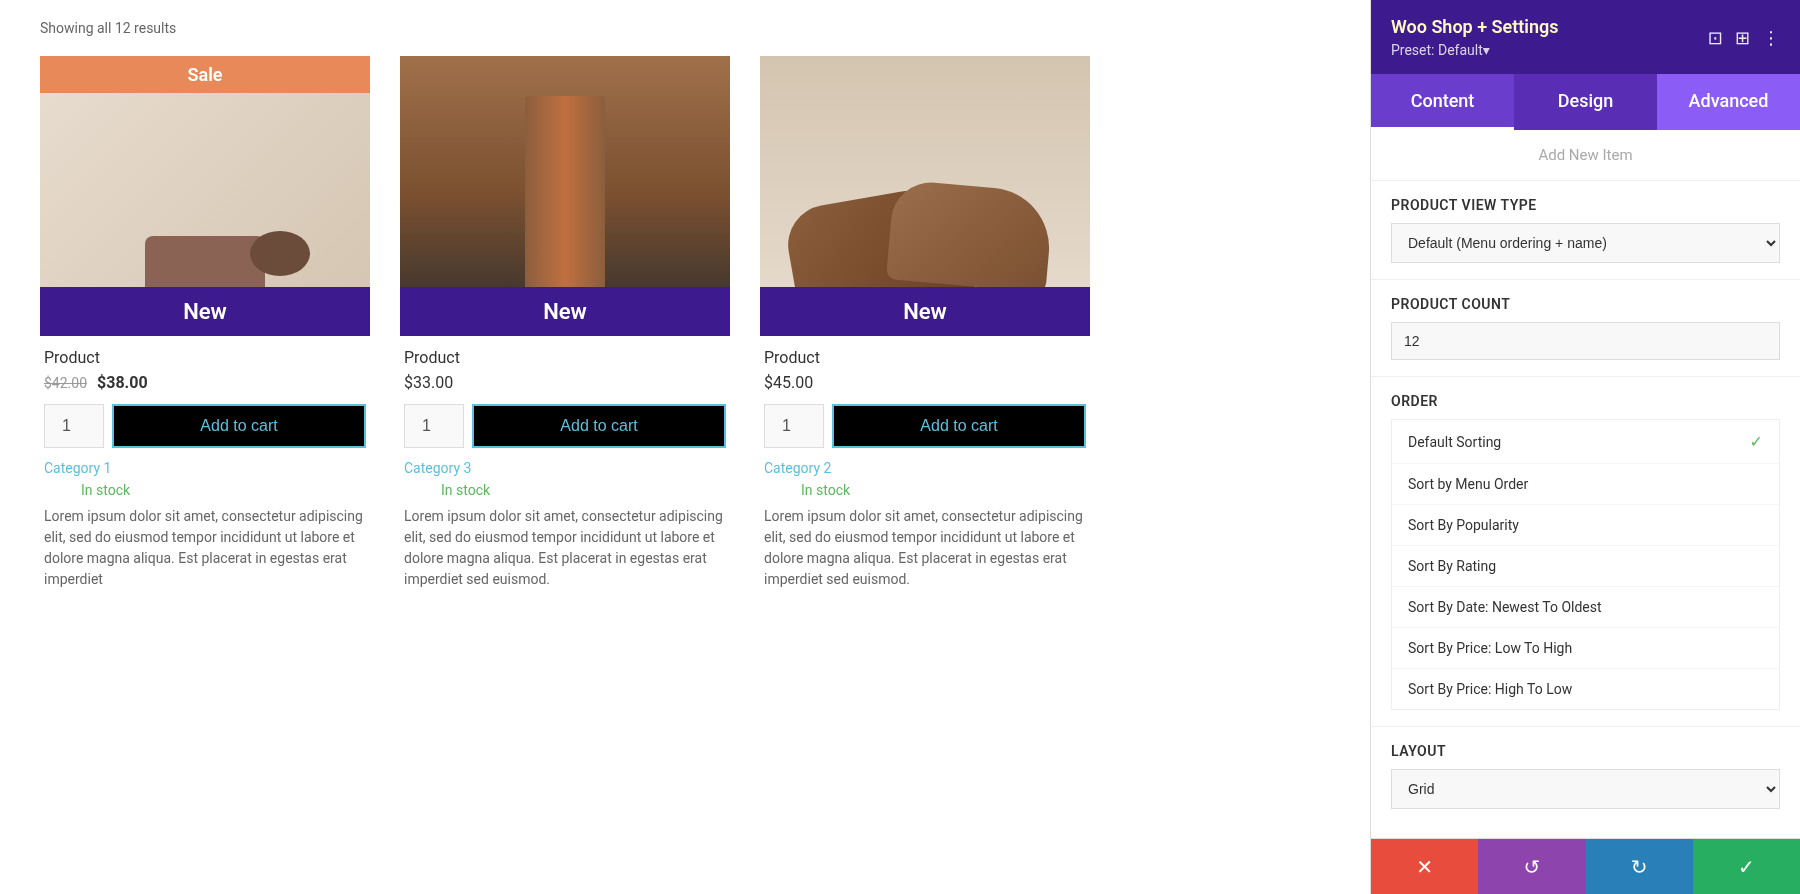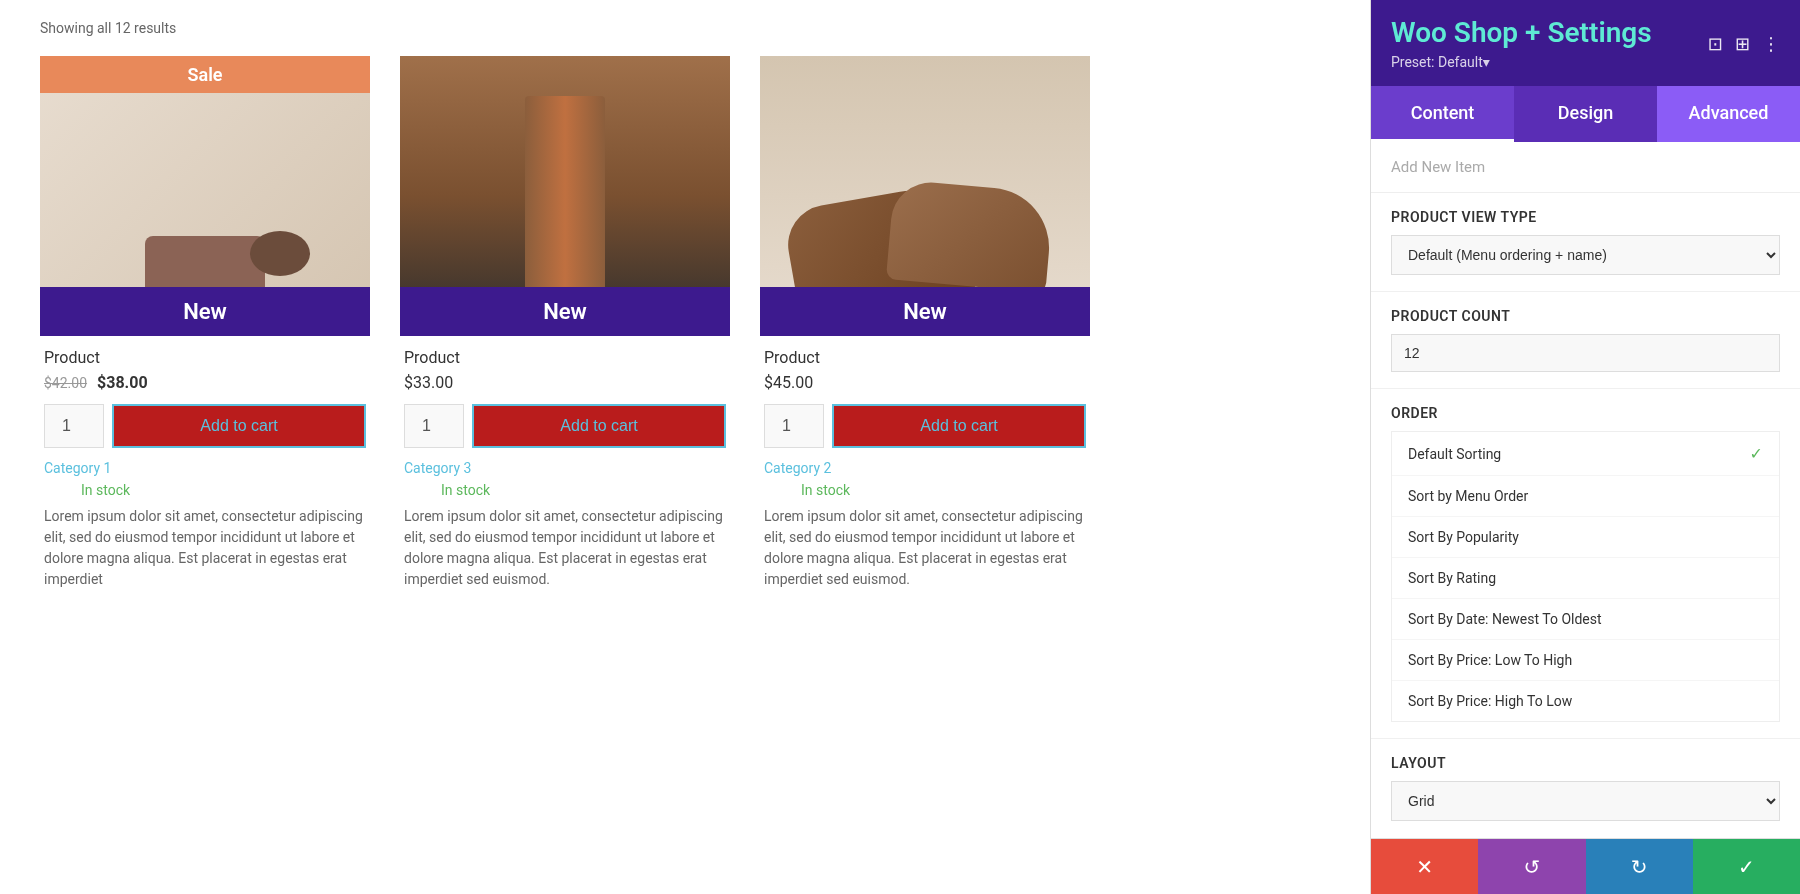--- a/index.html
+++ b/index.html
@@ -193,21 +193,21 @@
       border: 1px solid #ddd;
       text-align: center;
       font-size: 16px;
       color: #555;
       background: #f9f9f9;
     }
 
     .add-to-cart-btn {
       flex: 1;
       height: 44px;
-      background: #b91c1c;
+      background: #000000;
       border: 2px solid #5bc0de;
       color: #5bc0de;
       font-size: 16px;
       cursor: pointer;
       font-weight: 500;
     }
 
     .category-link {
       color: #5bc0de;
       font-size: 14px;
@@ -243,22 +243,22 @@
       background: #3d1a8e;
       padding: 16px 20px;
       display: flex;
       align-items: center;
       justify-content: space-between;
     }
 
     .panel-title-wrap {}
 
     .panel-title {
-      color: #5eead4;
-      font-size: 28px;
+      color: #fef9c3;
+      font-size: 18px;
       font-weight: 600;
     }
 
     .panel-preset {
       color: rgba(255,255,255,0.8);
       font-size: 14px;
       margin-top: 5px;
       display: flex;
       align-items: center;
       gap: 0;
@@ -304,20 +304,21 @@
     .panel-content {
       flex: 1;
       overflow-y: auto;
       background: #fff;
     }
 
     .add-new-item {
       padding: 16px 20px;
       color: #aaa;
       font-size: 15px;
+      text-align: center;
       border-bottom: 1px solid #eee;
     }
 
     .setting-section {
       padding: 16px 20px;
       border-bottom: 1px solid #f0f0f0;
     }
 
     .setting-label {
       font-size: 14px;

